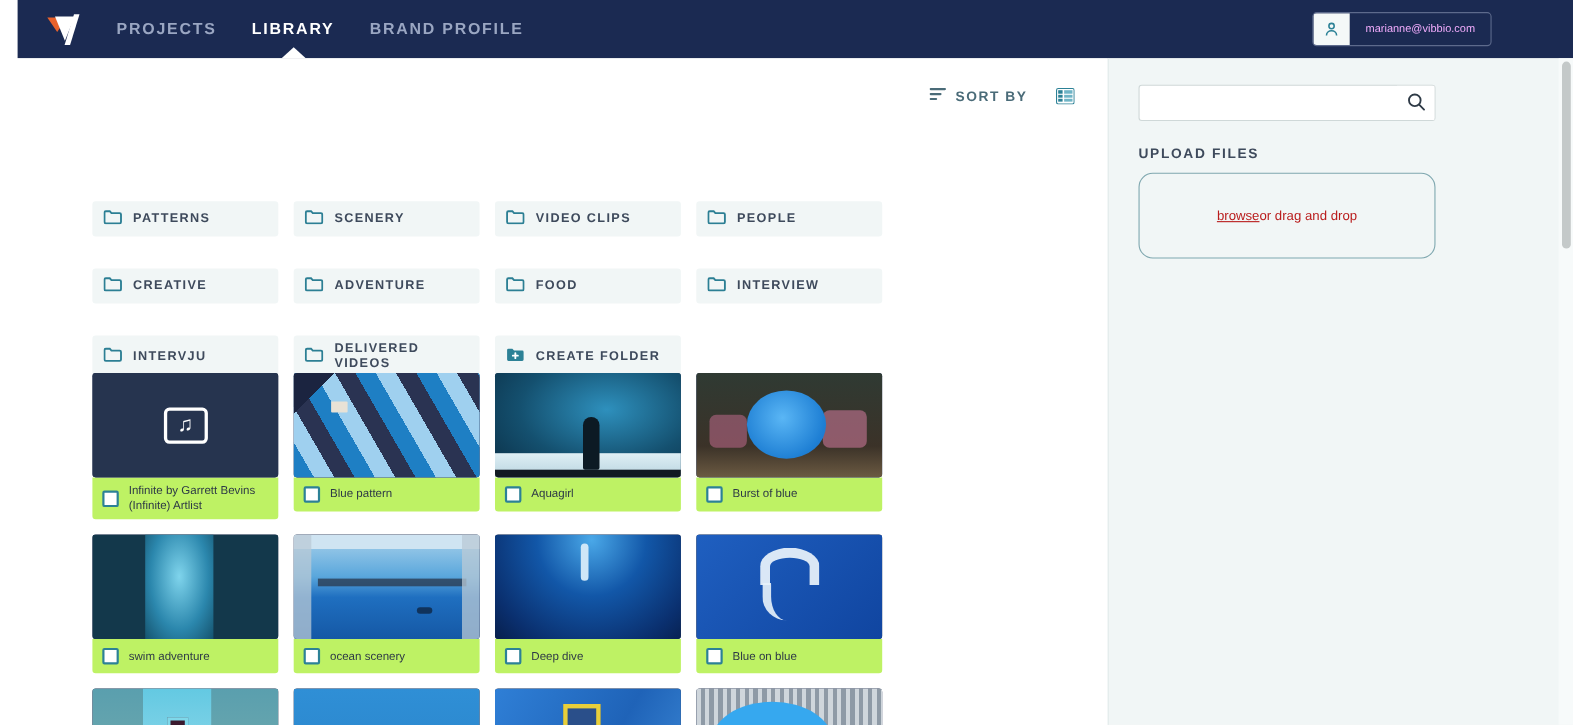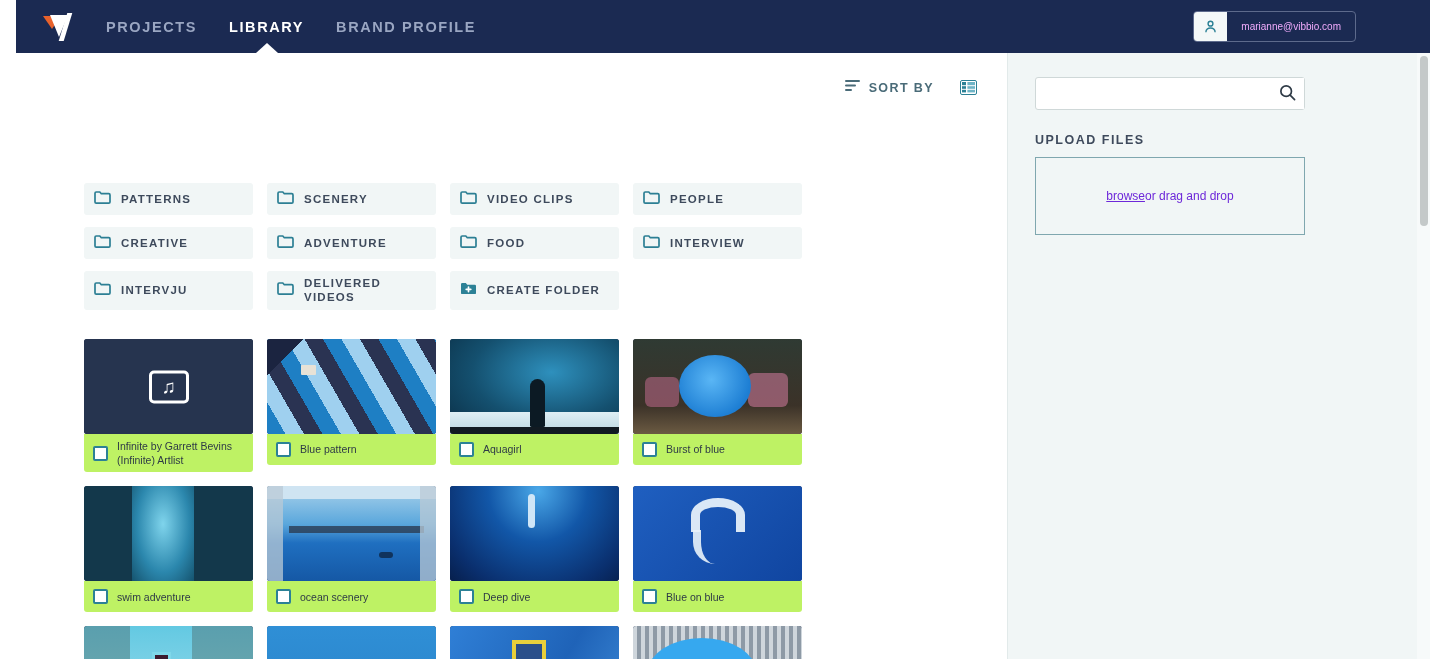--- a/index.html
+++ b/index.html
@@ -103,21 +103,21 @@
     display: flex; align-items: flex-end; gap: 9px;
     color: #4a6b78; font-size: 12.5px; font-weight: bold;
     letter-spacing: 1.4px; cursor: pointer;
   }
   .grid-toggle { cursor: pointer; line-height: 0; }
 
   .folders {
     position: absolute; left: 84px; top: 130px;
     width: 900px;
     display: flex; flex-wrap: wrap;
-    gap: 12px 14px;
+    gap: 29px 14px;
   }
   .folder {
     width: 169px; min-height: 32px;
     background: #f1f6f6;
     border-radius: 3px;
     display: flex; align-items: center;
     padding: 5px 10px;
     gap: 10px;
     cursor: pointer;
   }
@@ -207,23 +207,23 @@
   }
   .upload-label {
     position: absolute; left: 27px; top: 80px;
     font-size: 12.5px; font-weight: bold;
     letter-spacing: 1.5px; color: #3e4a5c;
   }
   .dropzone {
     position: absolute; left: 27px; top: 104px;
     width: 270px; height: 78px;
     border: 1px solid #7fa7af;
-    border-radius: 0;
+    border-radius: 13px;
     display: flex; align-items: center; justify-content: center;
-    font-size: 12px; color: #6d28d9;
+    font-size: 12px; color: #b91c1c;
     cursor: pointer;
     background: transparent;
   }
   .dropzone .browse { text-decoration: underline; }
 
   
   .scrollbar-track {
     position: absolute; top: 53px; right: 0;
     width: 13px; height: 606px;
     background: #f7fafa;

